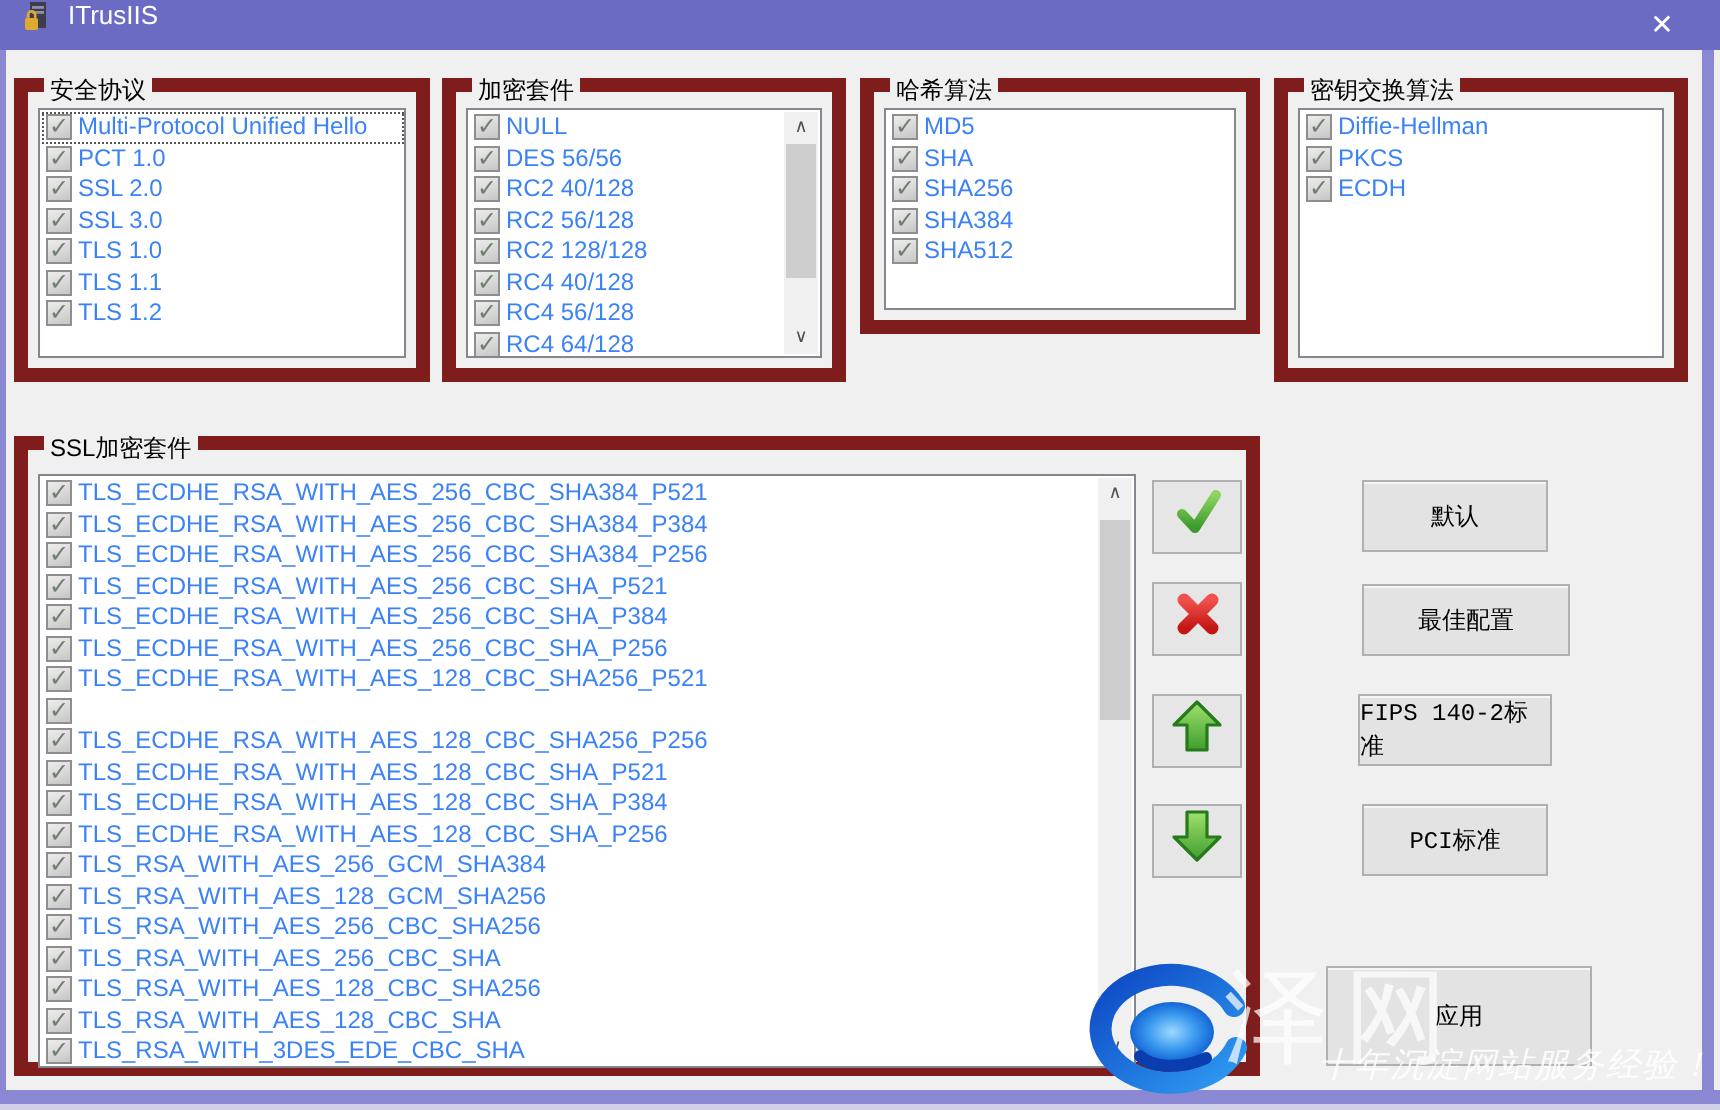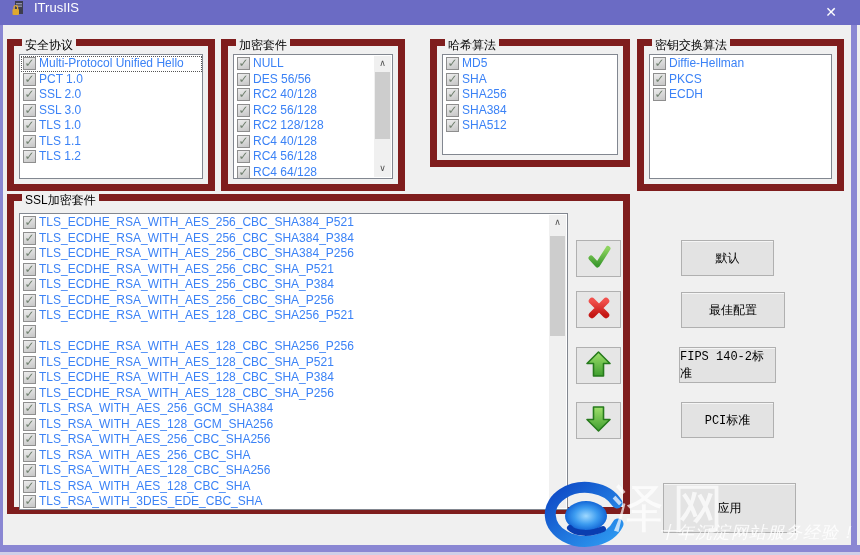--- a/index.html
+++ b/index.html
@@ -105,21 +105,21 @@
           <span class="cb">✓</span>
           <span class="lab">TLS 1.1</span>
         </div>
         <div class="row">
           <span class="cb">✓</span>
           <span class="lab">TLS 1.2</span>
         </div>
       </div>
   </div>
 
-  <div class="groupbox" style="left:221px;top:39px;width:184px;height:152px">
+  <div class="groupbox" style="left:221px;top:39px;width:202px;height:152px">
     <span class="gb-label">加密套件</span>
     <div class="listbox" style="left:5px;top:8px;right:5px;bottom:5px">
       <div class="vscroll" style="bottom:1px">
         <div class="sarrow up">∧</div>
         <div class="sthumb" style="top:16px;height:67px"></div>
         <div class="sarrow down">∨</div>
       </div>
     <div class="row">
           <span class="cb">✓</span>
           <span class="lab">NULL</span>
@@ -196,21 +196,21 @@
           <span class="cb">✓</span>
           <span class="lab">PKCS</span>
         </div>
         <div class="row">
           <span class="cb">✓</span>
           <span class="lab">ECDH</span>
         </div>
       </div>
   </div>
 
-  <div class="groupbox" style="left:7px;top:194px;width:623px;height:320px">
+  <div class="groupbox" style="left:7px;top:218px;width:623px;height:320px">
     <span class="gb-label">SSL加密套件</span>
     <div class="listbox" style="left:5px;top:12px;width:549px;height:297px">
       <div class="vscroll" style="bottom:1px">
         <div class="sarrow up">∧</div>
         <div class="sthumb" style="top:21px;height:100px"></div>
         <div class="sarrow down">∨</div>
       </div>
     <div class="row">
           <span class="cb">✓</span>
           <span class="lab">TLS_ECDHE_RSA_WITH_AES_256_CBC_SHA384_P521</span>

